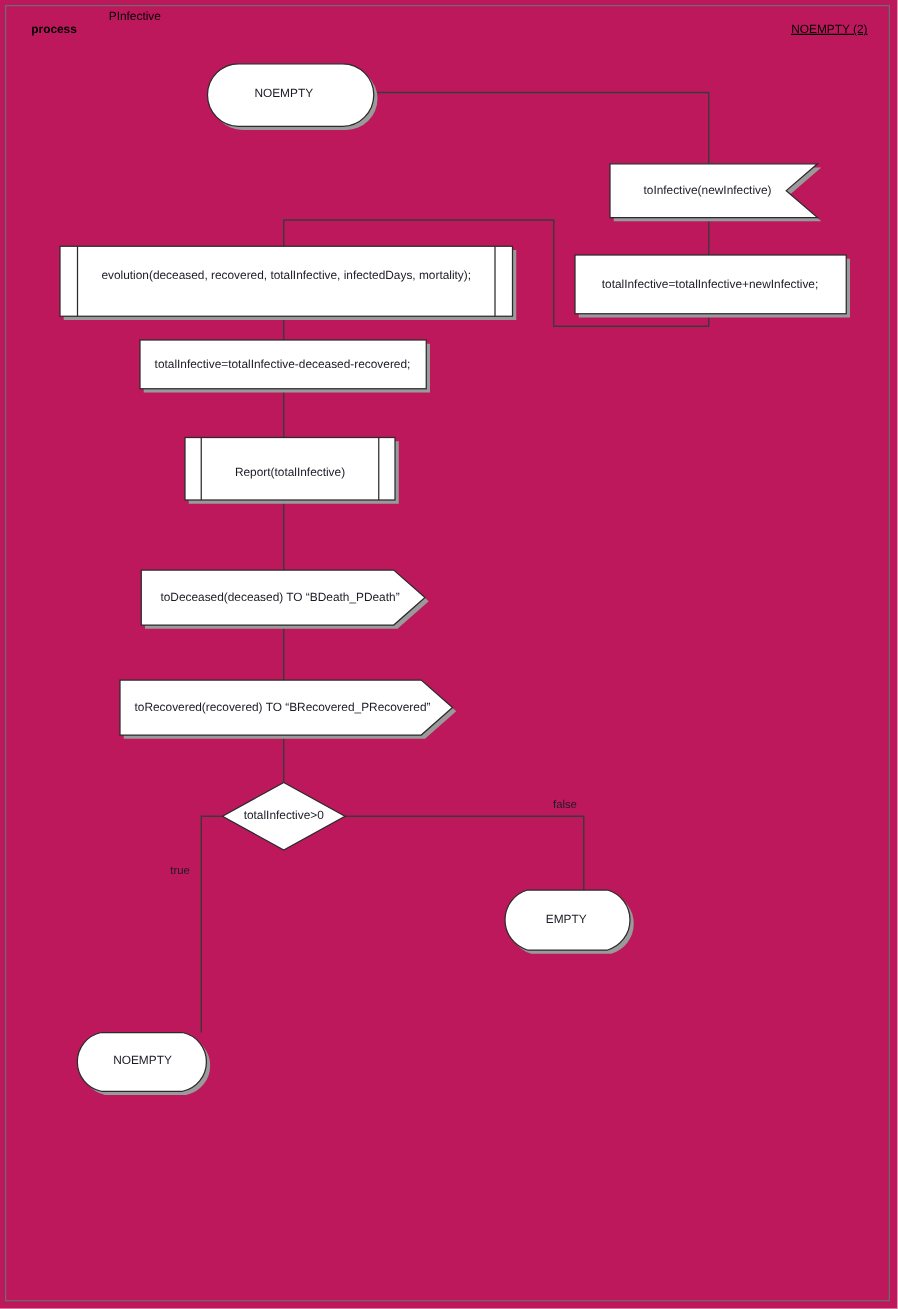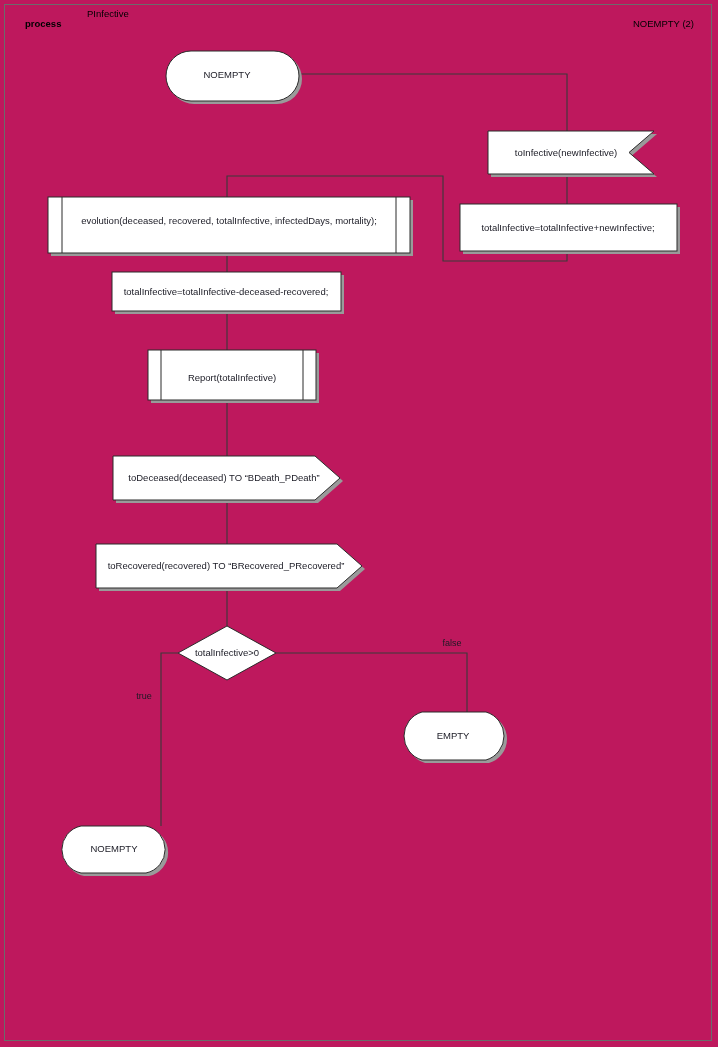--- a/index.html
+++ b/index.html
@@ -40,20 +40,21 @@
   }
   .hdr-name {
     left: 87px;
     top: 8px;
     font-weight: normal;
   }
   .hdr-right {
     right: 24px;
     top: 18px;
     font-weight: normal;
+    text-decoration: underline;
   }
   svg.flow {
     position: absolute;
     left: 0;
     top: 0;
     width: 718px;
     height: 1047px;
   }
   .shape-fill {
     fill: #ffffff;

